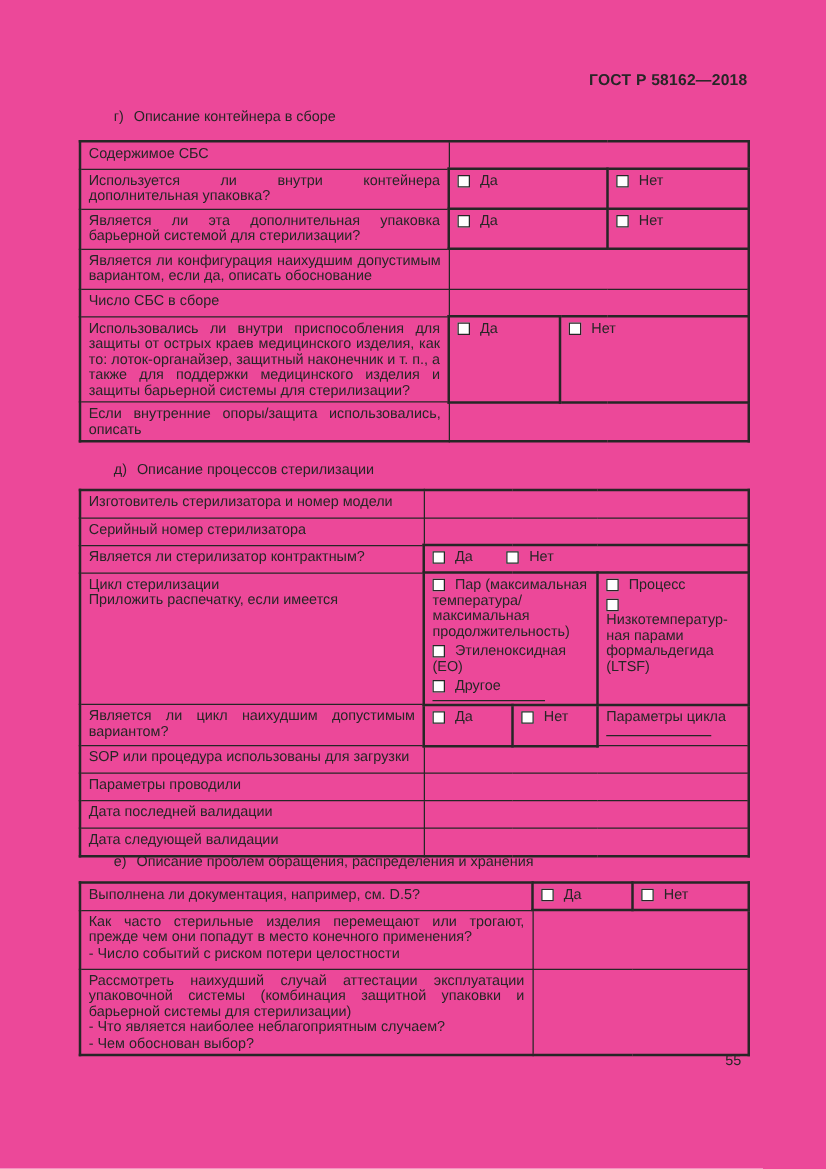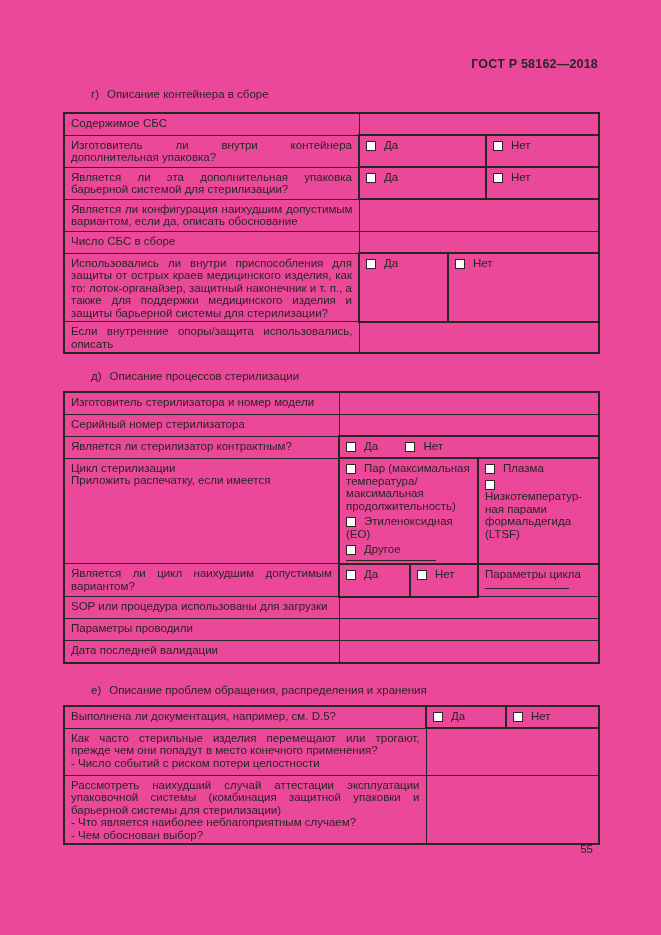--- a/index.html
+++ b/index.html
@@ -91,21 +91,21 @@
         <col style="width:89px">
         <col style="width:38px">
         <col style="width:113px">
       </colgroup>
     <tbody>
         <tr class="h22">
       <td class="q">Содержимое СБС</td>
       <td class="a" colspan="3"></td>
     </tr>
     <tr class="h32">
-      <td class="q">Изготовитель ли внутри контейнера дополнительная упа­ковка?</td>
+      <td class="q">Используется ли внутри контейнера дополнительная упа­ковка?</td>
       <td class="thick" colspan="2">
         <span class="cbg"><span class="cbx"></span><span>Да</span></span>
       </td>
       <td class="thick">
         <span class="cbg"><span class="cbx"></span><span>Нет</span></span>
       </td>
     </tr>
     <tr class="h32">
       <td class="q">Является ли эта дополнительная упаковка барьерной систе­мой для стерилизации?</td>
       <td class="thick" colspan="2">
@@ -171,21 +171,21 @@
         <div>Цикл стерилизации</div>
         <div>Приложить распечатку, если имеется</div>
       </td>
       <td class="thick" colspan="2">
         <div class="opt"><span class="cbx"></span><span>Пар (максимальная температура/максималь­ная продолжительность)</span></div>
         <div class="opt"><span class="cbx"></span><span>Этиленоксидная (ЕО)</span></div>
         <div class="opt"><span class="cbx"></span><span>Другое</span></div>
         <div class="blank w90"></div>
       </td>
       <td class="thick">
-        <div class="opt"><span class="cbx"></span><span>Плазма</span></div>
+        <div class="opt"><span class="cbx"></span><span>Процесс</span></div>
         <div class="opt"><span class="cbx"></span><span>Низкотемператур­ная парами формаль­дегида (LTSF)</span></div>
       </td>
     </tr>
     <tr class="h33">
       <td class="q">Является ли цикл наихудшим допустимым вариантом?</td>
       <td class="thick">
         <span class="cbg"><span class="cbx"></span><span>Да</span></span>
       </td>
       <td class="thick">
         <span class="cbg"><span class="cbx"></span><span>Нет</span></span>
@@ -198,20 +198,24 @@
     <tr class="h22">
       <td class="q">SOP или процедура использованы для загрузки</td>
       <td class="a" colspan="3"></td>
     </tr>
     <tr class="h22">
       <td class="q">Параметры проводили</td>
       <td class="a" colspan="3"></td>
     </tr>
     <tr class="h22">
       <td class="q">Дата последней валидации</td>
+      <td class="a" colspan="3"></td>
+    </tr>
+    <tr class="h22">
+      <td class="q">Дата следующей валидации</td>
       <td class="a" colspan="3"></td>
     </tr>
   </tbody>
     </table>
 
   <div class="sec-label" style="top:684px">
     <span class="sec-letter">е)</span><span>Описание проблем обращения, распределения и хранения</span>
   </div>
 
   <table class="t" style="top:705px">

